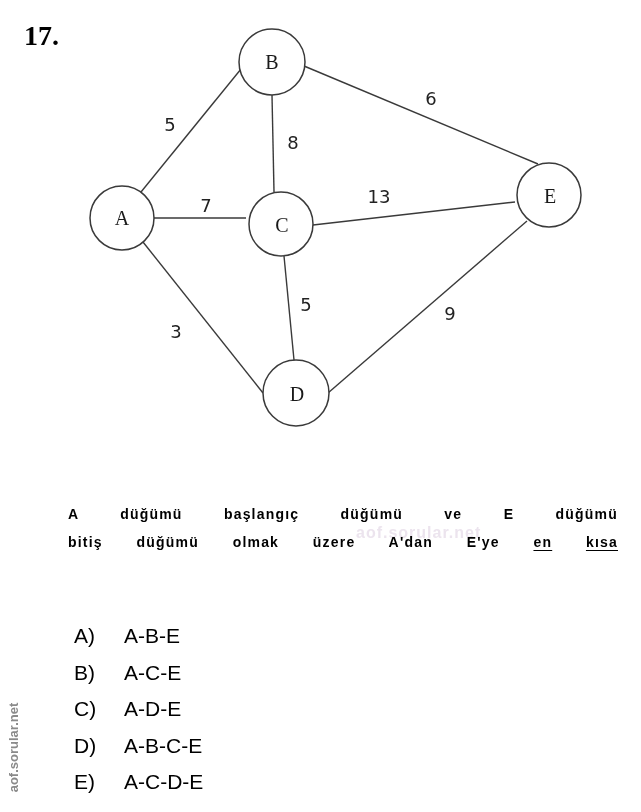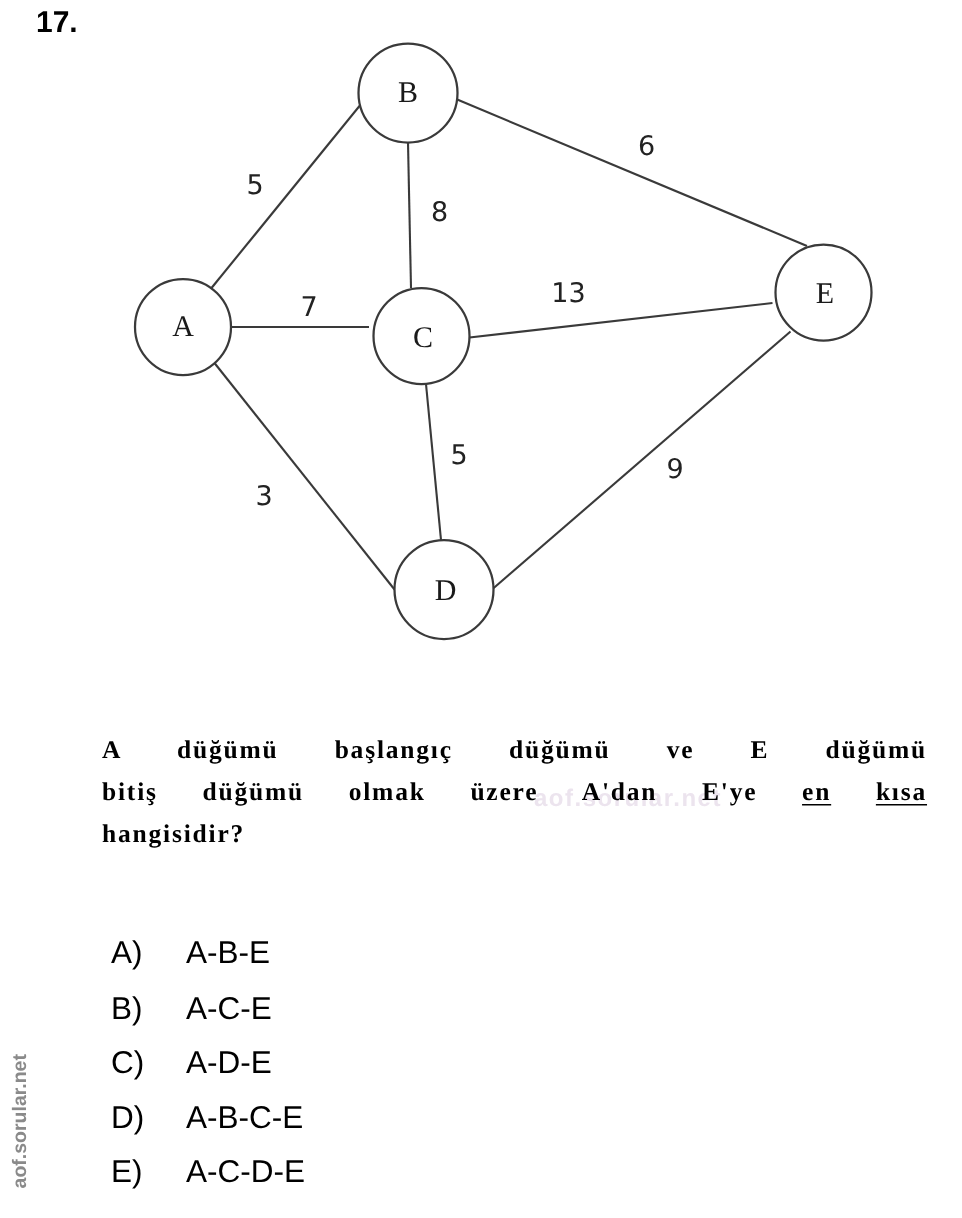--- a/index.html
+++ b/index.html
@@ -1,23 +1,23 @@
 <!DOCTYPE html>
 <html><head>
   <meta charset="utf-8">
   <style>
     html, body { margin: 0; padding: 0; background: #ffffff; }
     body { width: 641px; height: 812px; position: relative; overflow: hidden; font-family: "Liberation Sans", sans-serif; color: #000; }
-    .qnum { position: absolute; left: 24px; top: 4px; font-weight: bold; font-size: 20px; font-family: Liberation Sans, sans-serif; }
+    .qnum { position: absolute; left: 24px; top: 20px; font-weight: bold; font-size: 28px; font-family: Liberation Serif, serif; }
     #graph { position: absolute; left: 0; top: 0; }
     .edge { stroke: #3a3a3a; stroke-width: 1.4; fill: none; }
     .node circle { fill: #ffffff; stroke: #3a3a3a; stroke-width: 1.5; }
     .node text { font-family: "Liberation Serif", serif; font-size: 20px; fill: #1a1a1a; text-anchor: middle; dominant-baseline: central; }
     .wlabel { font-family: "DejaVu Sans", sans-serif; font-size: 18px; fill: #222; text-anchor: middle; dominant-baseline: central; }
-    .question { position: absolute; left: 68px; top: 486px; width: 550px; font-weight: bold; font-size: 17px; line-height: 28px; text-align: justify; letter-spacing: 1.2px; word-spacing: 4px; font-family: Liberation Serif, serif; }
+    .question { position: absolute; left: 68px; top: 500px; width: 550px; font-weight: bold; font-size: 14px; line-height: 28px; text-align: justify; letter-spacing: 1.2px; word-spacing: 4px; }
     .question .line { display: block; text-align: justify; text-align-last: justify; }
     .question .line.last { text-align-last: left; }
     .u { text-decoration: underline; text-underline-offset: 3px; }
     .wm-mid { position: absolute; left: 356px; top: 524px; font-size: 16px; font-weight: bold; color: #ece4ee; letter-spacing: 1px; }
     .options { position: absolute; left: 74px; top: 618px; }
     .opt { height: 36.5px; display: flex; align-items: center; font-size: 21px; }
     .opt .letter { width: 50px; }
     .wm-side { position: absolute; left: -42px; top: 740px; width: 110px; transform: rotate(-90deg); transform-origin: center; font-size: 13px; font-weight: bold; color: #8a8a8a; text-align: center; }
   </style>
 </head>
@@ -66,21 +66,20 @@
     <circle cx="549" cy="195" r="32"></circle>
     <text x="550" y="196">E</text>
   </g>
 </svg>
 
 <div class="wm-mid">aof.sorular.net</div>
 
 <div class="question">
   <span class="line">A düğümü başlangıç düğümü ve E düğümü</span>
   <span class="line"><span>bitiş düğümü olmak üzere A'dan E'ye </span><span class="u">en</span> <span class="u">kısa</span></span>
-  <span class="line last">hangisidir?</span>
 </div>
 
 <div class="options">
   <div class="opt">
     <span class="letter">A)</span>
     <span>A-B-E</span>
   </div>
   <div class="opt">
     <span class="letter">B)</span>
     <span>A-C-E</span>

